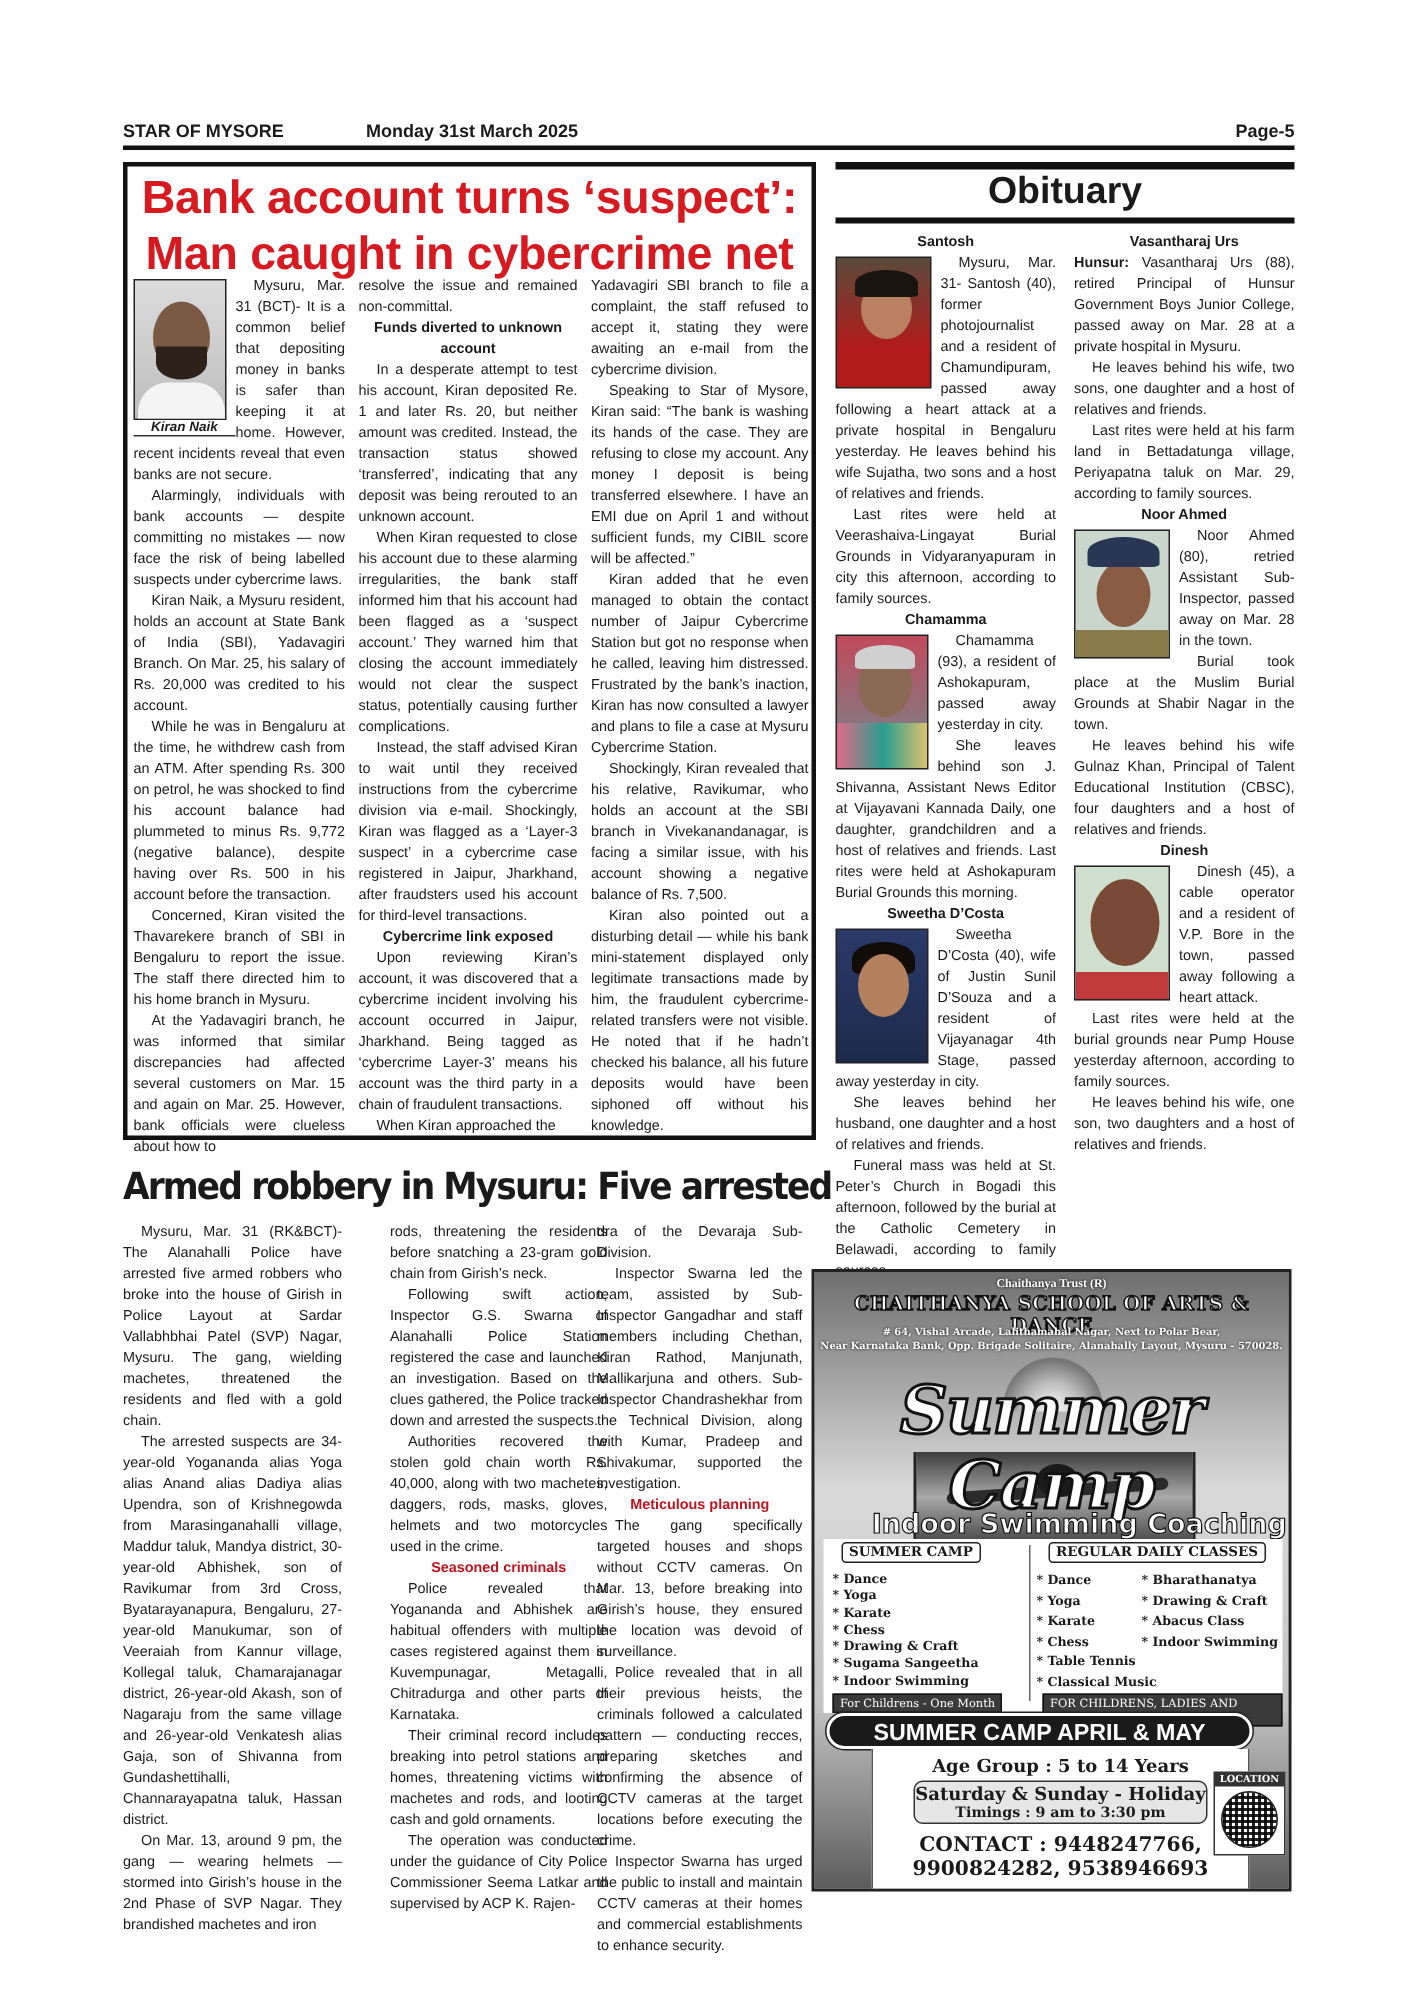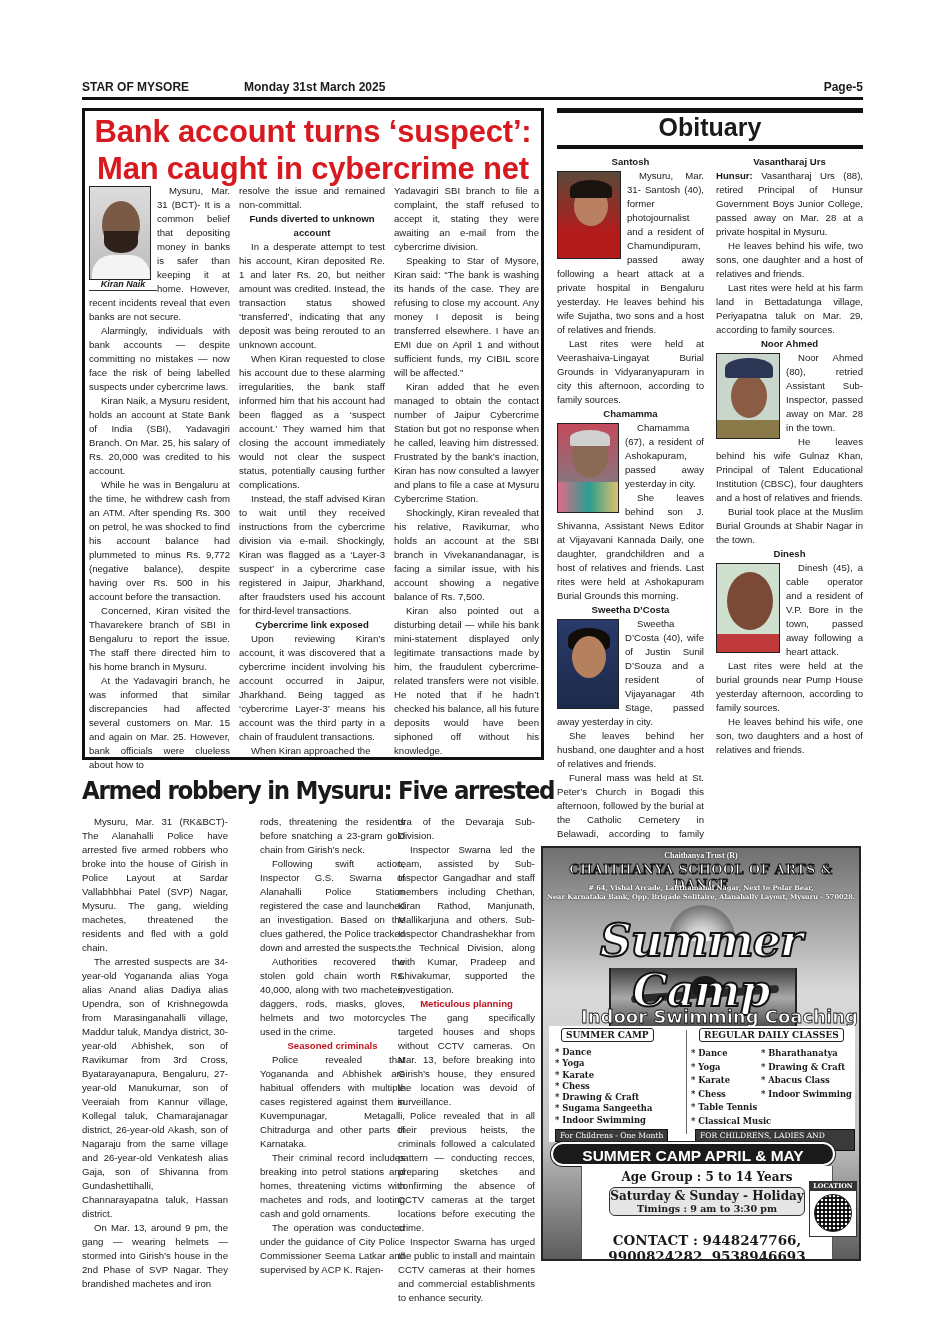--- a/index.html
+++ b/index.html
@@ -80,21 +80,21 @@
   .ad-list li { line-height: 11.3px; }
   .ad-list2 li { line-height: 13.5px; }
   .ad-divider { position: absolute; left: 137px; top: 4px; width: 1px; height: 104px; background: #666; }
   .ad-tag { position: absolute; top: 103px; font-size: 7.6px; font-weight: normal; color: #fff; background: #3a3a3a; padding: 1px 4px; border: 1px solid #111; }
   .ad-banner { position: absolute; left: 8px; top: 294px; width: 284px; height: 24px; background: #1a1a1a; border-radius: 12px; color: #fff; text-align: center; font-family: "Liberation Sans", sans-serif; font-weight: bold; font-size: 15.5px; line-height: 24px; border: 2px solid #fff; box-shadow: 0 0 0 1px #222; }
   .ad-info { position: absolute; left: 38px; top: 318px; width: 252px; height: 94px; background: #fff; border-left: 1px solid #555; border-right: 1px solid #555; text-align: center; }
   .ad-age { font-size: 12px; font-weight: bold; margin-top: 4px; }
   .ad-sat { margin: 3px auto 0; width: 196px; border: 1px solid #333; background: #e6e6e6; border-radius: 6px; padding: 1px 0; }
   .ad-sat .t1 { font-size: 12px; font-weight: bold; line-height: 14px; }
   .ad-sat .t2 { font-size: 9.5px; font-weight: bold; line-height: 11px; }
-  .ad-contact { font-size: 13.5px; font-weight: bold; line-height: 16px; margin-top: 16px; text-align: center; }
+  .ad-contact { font-size: 13.5px; font-weight: bold; line-height: 16px; margin-top: 6px; text-align: center; }
   .ad-location { position: absolute; left: 266px; top: 333px; width: 48px; height: 56px; background: #fff; border: 1px solid #333; }
   .ad-location .lbl { background: #333; color: #fff; font-size: 6.5px; font-weight: bold; text-align: center; line-height: 9px; }
   .ad-qr { margin: 3px auto 0; width: 38px; height: 38px; border-radius: 50%; background:
       repeating-linear-gradient(0deg, #222 0 2px, #fff 2px 4px),
       repeating-linear-gradient(90deg, #222 0 2px, #fff 2px 4px); background-blend-mode: multiply; border: 1px solid #222; }
 </style>
 </head>
 <body>
 
 <div class="masthead">
@@ -157,21 +157,21 @@
     </div>
   <p>Mysuru, Mar. 31- Santosh (40), former photojournalist and a resident of Chamundipuram, passed away following a heart attack at a private hospital in Bengaluru yesterday. He leaves behind his wife Sujatha, two sons and a host of relatives and friends.</p>
   <p>Last rites were held at Veerashaiva-Lingayat Burial Grounds in Vidyaranyapuram in city this afternoon, according to family sources.</p>
 
   <p class="obit-name">Chamamma</p>
   <div class="photo p-chamamma">
       <div class="face"></div>
       <div class="hair"></div>
       <div class="saree"></div>
     </div>
-  <p>Chamamma (67), a resident of Ashokapuram, passed away yesterday in city.</p>
+  <p>Chamamma (93), a resident of Ashokapuram, passed away yesterday in city.</p>
   <p>She leaves behind son J. Shivanna, Assistant News Editor at Vijayavani Kannada Daily, one daughter, grandchildren and a host of relatives and friends. Last rites were held at Ashokapuram Burial Grounds this morning.</p>
 
   <p class="obit-name">Sweetha D’Costa</p>
   <div class="photo p-sweetha">
       <div class="hair"></div>
       <div class="face"></div>
     </div>
   <p>Sweetha D’Costa (40), wife of Justin Sunil D’Souza and a resident of Vijayanagar 4th Stage, passed away yesterday in city.</p>
   <p>She leaves behind her husband, one daughter and a host of relatives and friends.</p>
   <p>Funeral mass was held at St. Peter’s Church in Bogadi this afternoon, followed by the burial at the Catholic Cemetery in Belawadi, according to family sources.</p>
@@ -183,22 +183,22 @@
   <p>He leaves behind his wife, two sons, one daughter and a host of relatives and friends.</p>
   <p>Last rites were held at his farm land in Bettadatunga village, Periyapatna taluk on Mar. 29, according to family sources.</p>
 
   <p class="obit-name">Noor Ahmed</p>
   <div class="photo p-noor">
       <div class="face"></div>
       <div class="cap"></div>
       <div class="uniform"></div>
     </div>
   <p>Noor Ahmed (80), retried Assistant Sub-Inspector, passed away on Mar. 28 in the town.</p>
+  <p>Burial took place at the Muslim Burial Grounds at Shabir Nagar in the town.</p>
   <p>He leaves behind his wife Gulnaz Khan, Principal of Talent Educational Institution (CBSC), four daughters and a host of relatives and friends.</p>
-  <p>Burial took place at the Muslim Burial Grounds at Shabir Nagar in the town.</p>
 
   <p class="obit-name">Dinesh</p>
   <div class="photo p-dinesh">
       <div class="face"></div>
       <div class="shirt"></div>
     </div>
   <p>Dinesh (45), a cable operator and a resident of V.P. Bore in the town, passed away following a heart attack.</p>
   <p>Last rites were held at the burial grounds near Pump House yesterday afternoon, according to family sources.</p>
   <p>He leaves behind his wife, one son, two daughters and a host of relatives and friends.</p>
 </div>

